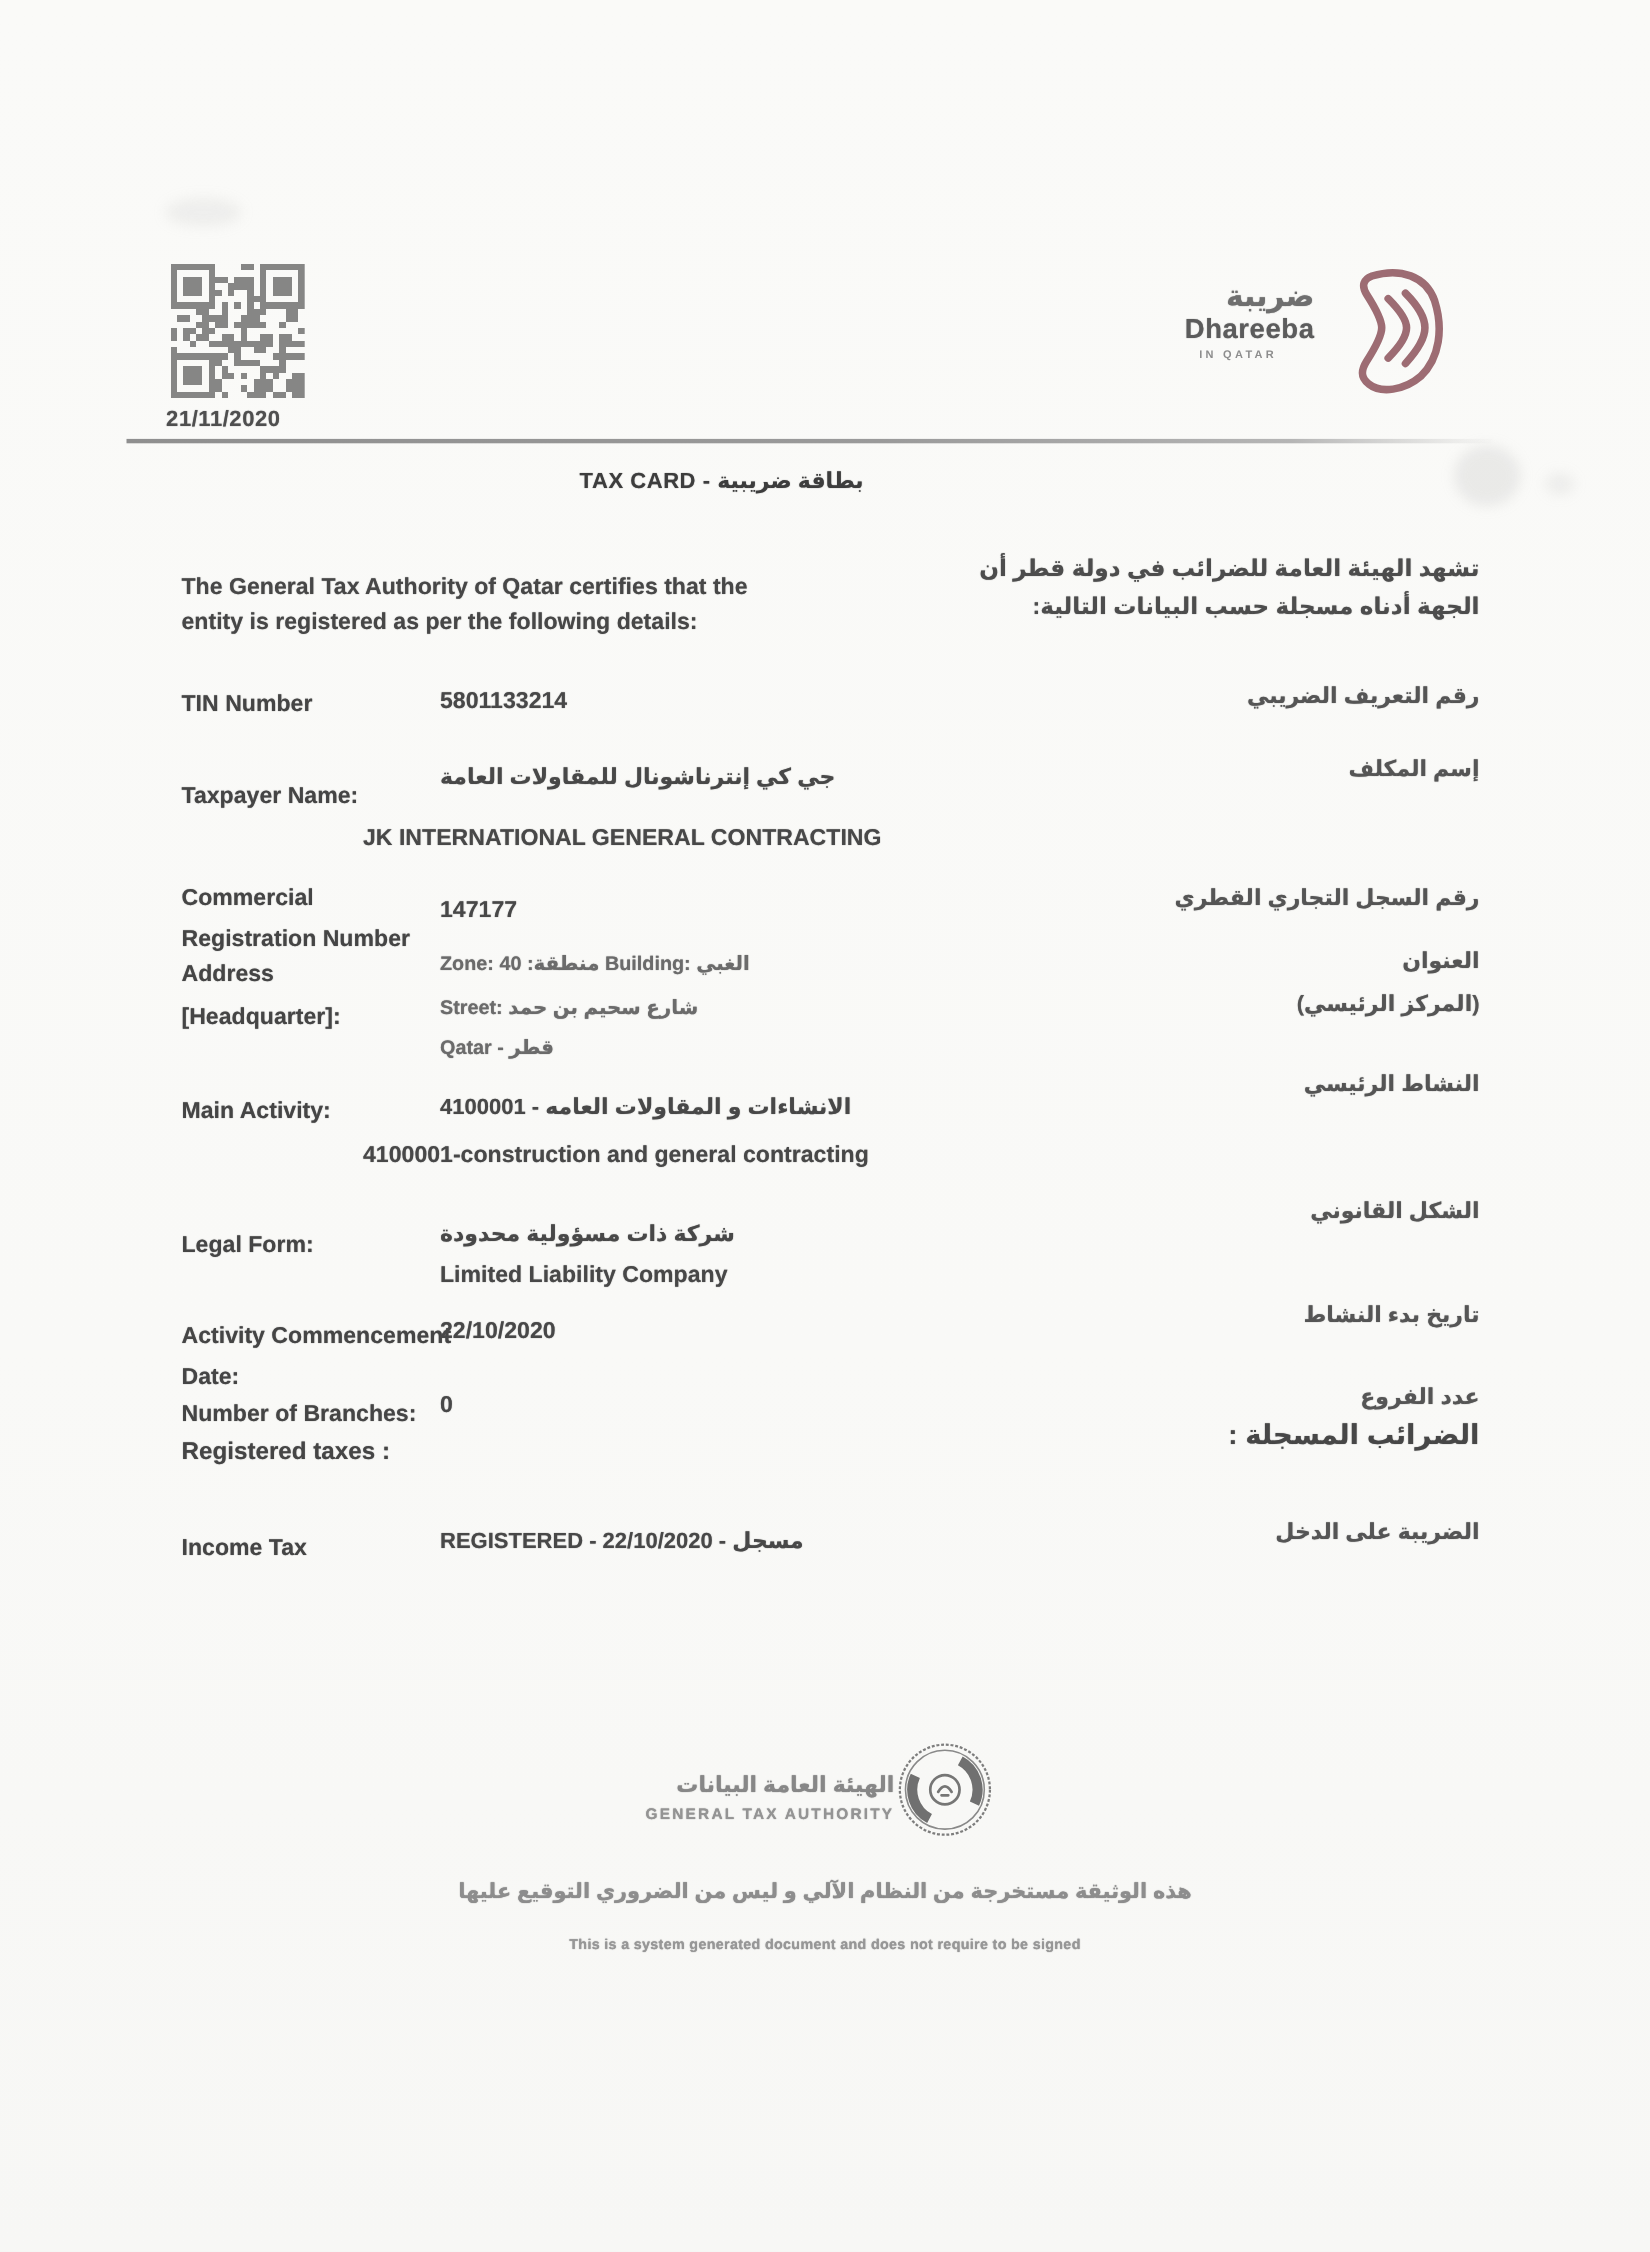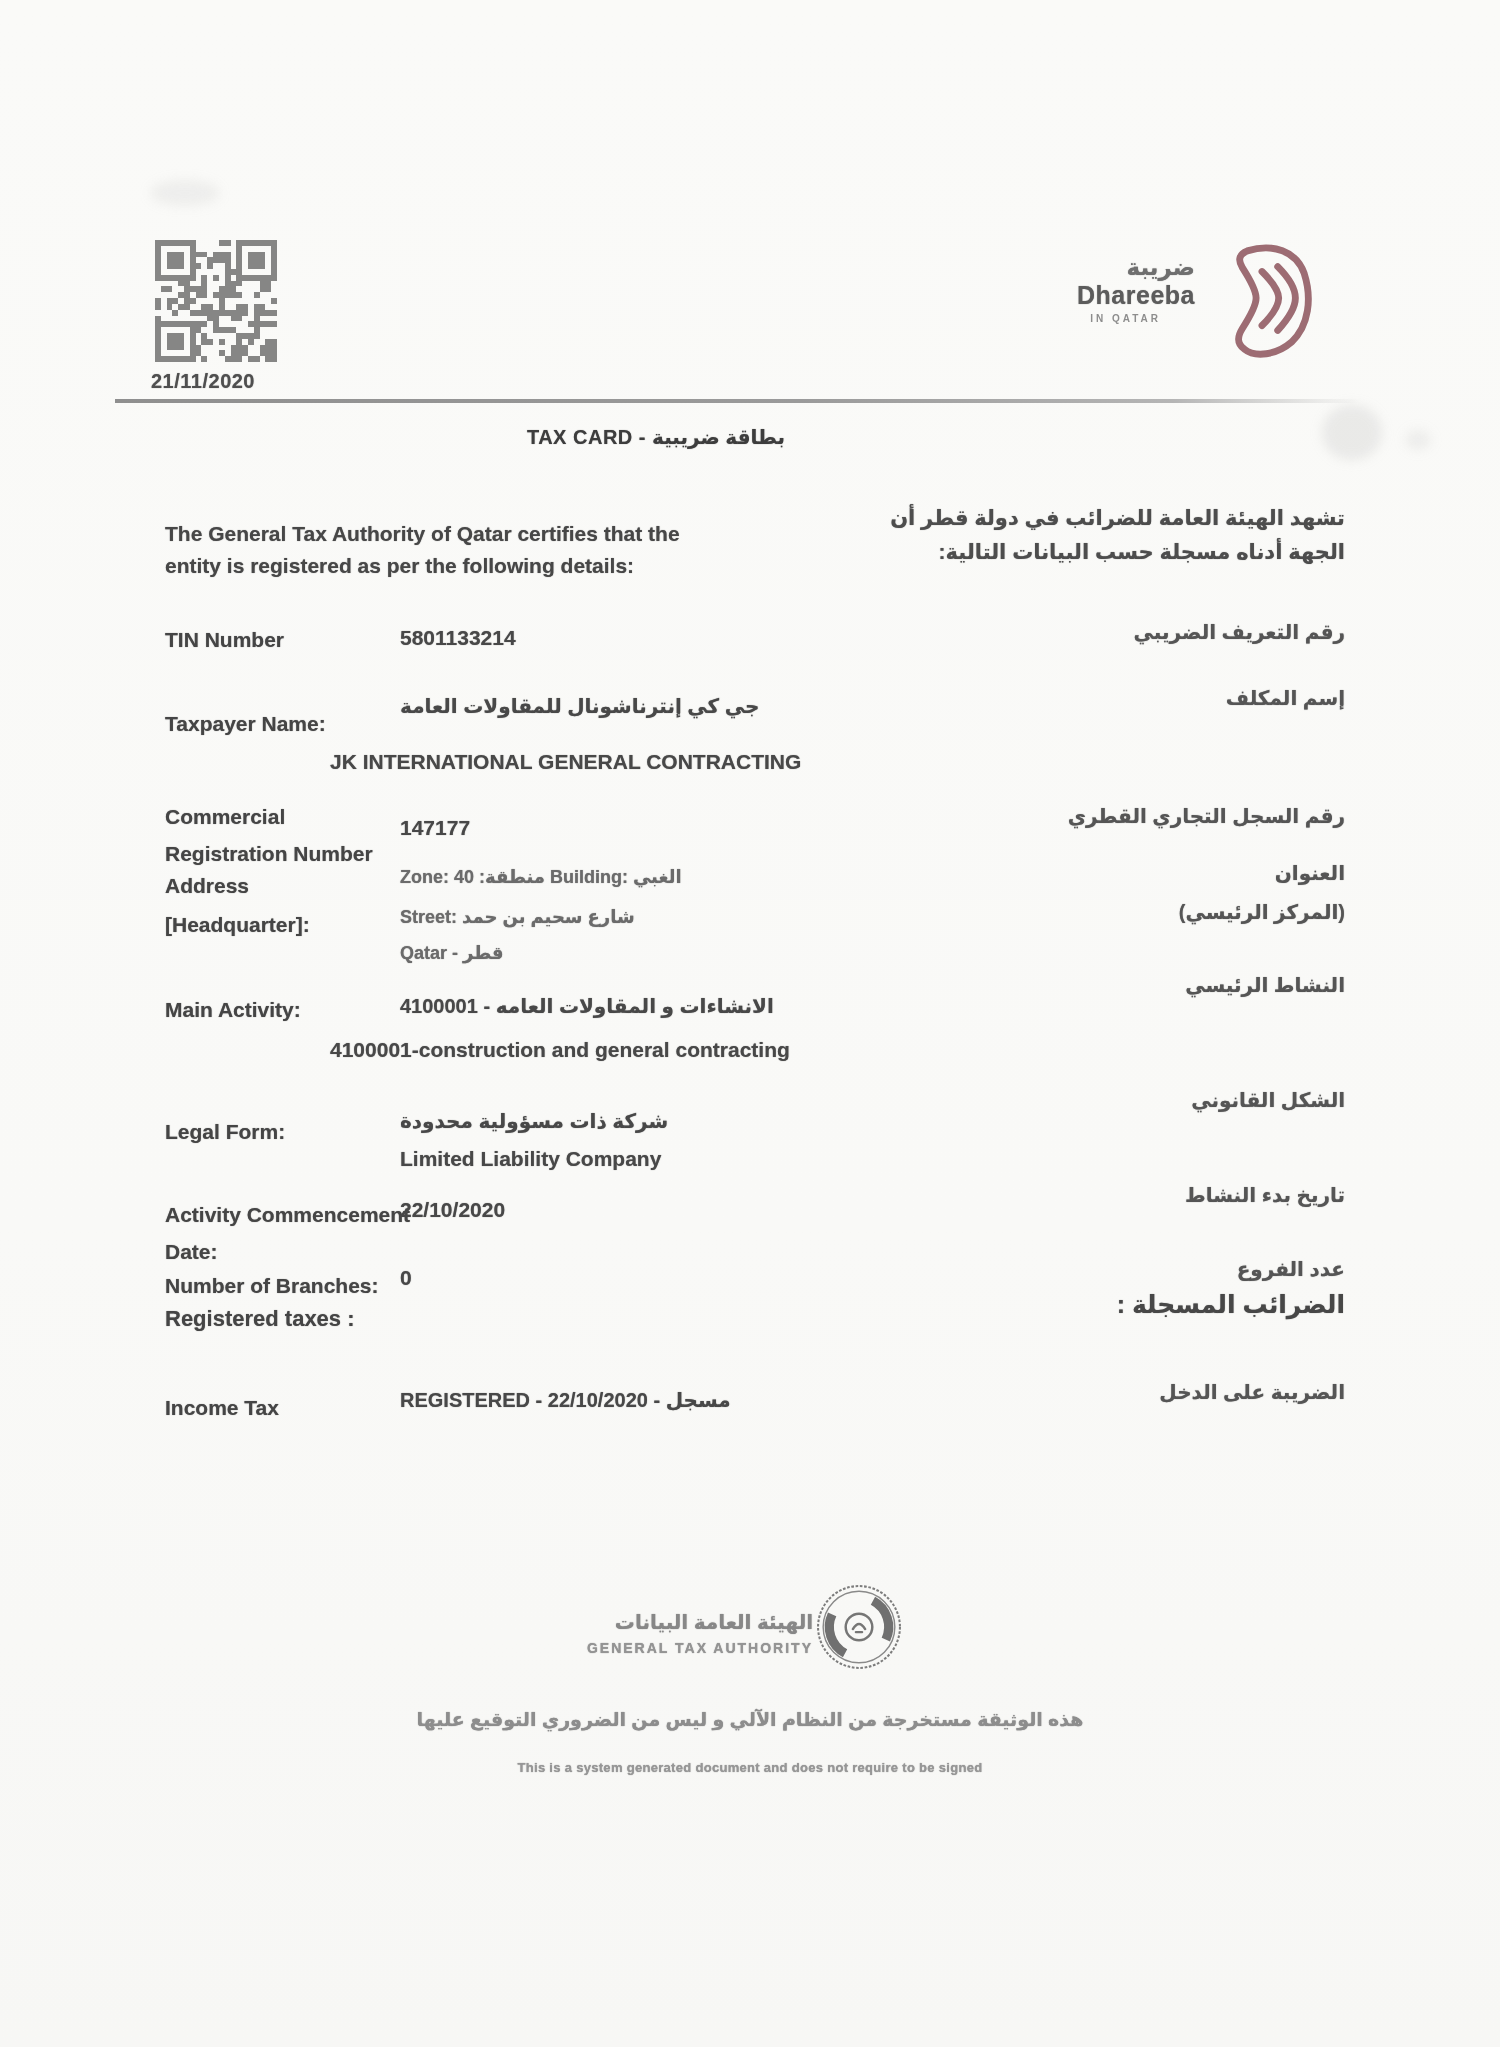--- a/index.html
+++ b/index.html
@@ -18,21 +18,21 @@
   .fuzz{text-shadow:0 0 1px rgba(90,90,90,.75);}
   .b{font-weight:bold;}
   .rtl{direction:rtl;unicode-bidi:embed;}
 
   
   .qr{left:155px;top:240px;width:122px;height:122px;opacity:.82;}
   .scan-date{left:151px;top:370px;font-size:20px;color:#4f4f4f;letter-spacing:.5px;}
   .rule{left:115px;top:399px;width:1245px;height:4px;
         background:linear-gradient(90deg,#8f8f8f 0%,#9a9a9a 55%,#b5b5b5 85%,rgba(190,190,190,0) 100%);}
   .brand-text{left:1030px;top:256px;width:165px;text-align:right;line-height:1;}
-  .brand-ar{font-size:23px;color:#6f6f6f;font-weight:bold;}
+  .brand-ar{font-size:27px;color:#6f6f6f;font-weight:bold;}
   .brand-en{font-size:25px;color:#5c5c5c;font-weight:bold;letter-spacing:.5px;margin-top:4px;}
   .brand-tag{font-size:10px;color:#8d8d8d;font-weight:bold;letter-spacing:3px;margin-top:6px;padding-right:34px;}
   .brand-mark{left:1208px;top:241px;width:108px;height:118px;}
 
   .title{left:0;top:425px;width:1312px;text-align:center;font-size:20px;color:#3d3d3d;letter-spacing:.5px;}
 
   .intro-en{left:165px;top:518px;width:640px;font-size:21px;line-height:32px;color:#474747;}
   .intro-ar{right:155px;top:501px;width:620px;text-align:right;font-size:21px;line-height:34px;color:#4d4d4d;}
 
   

